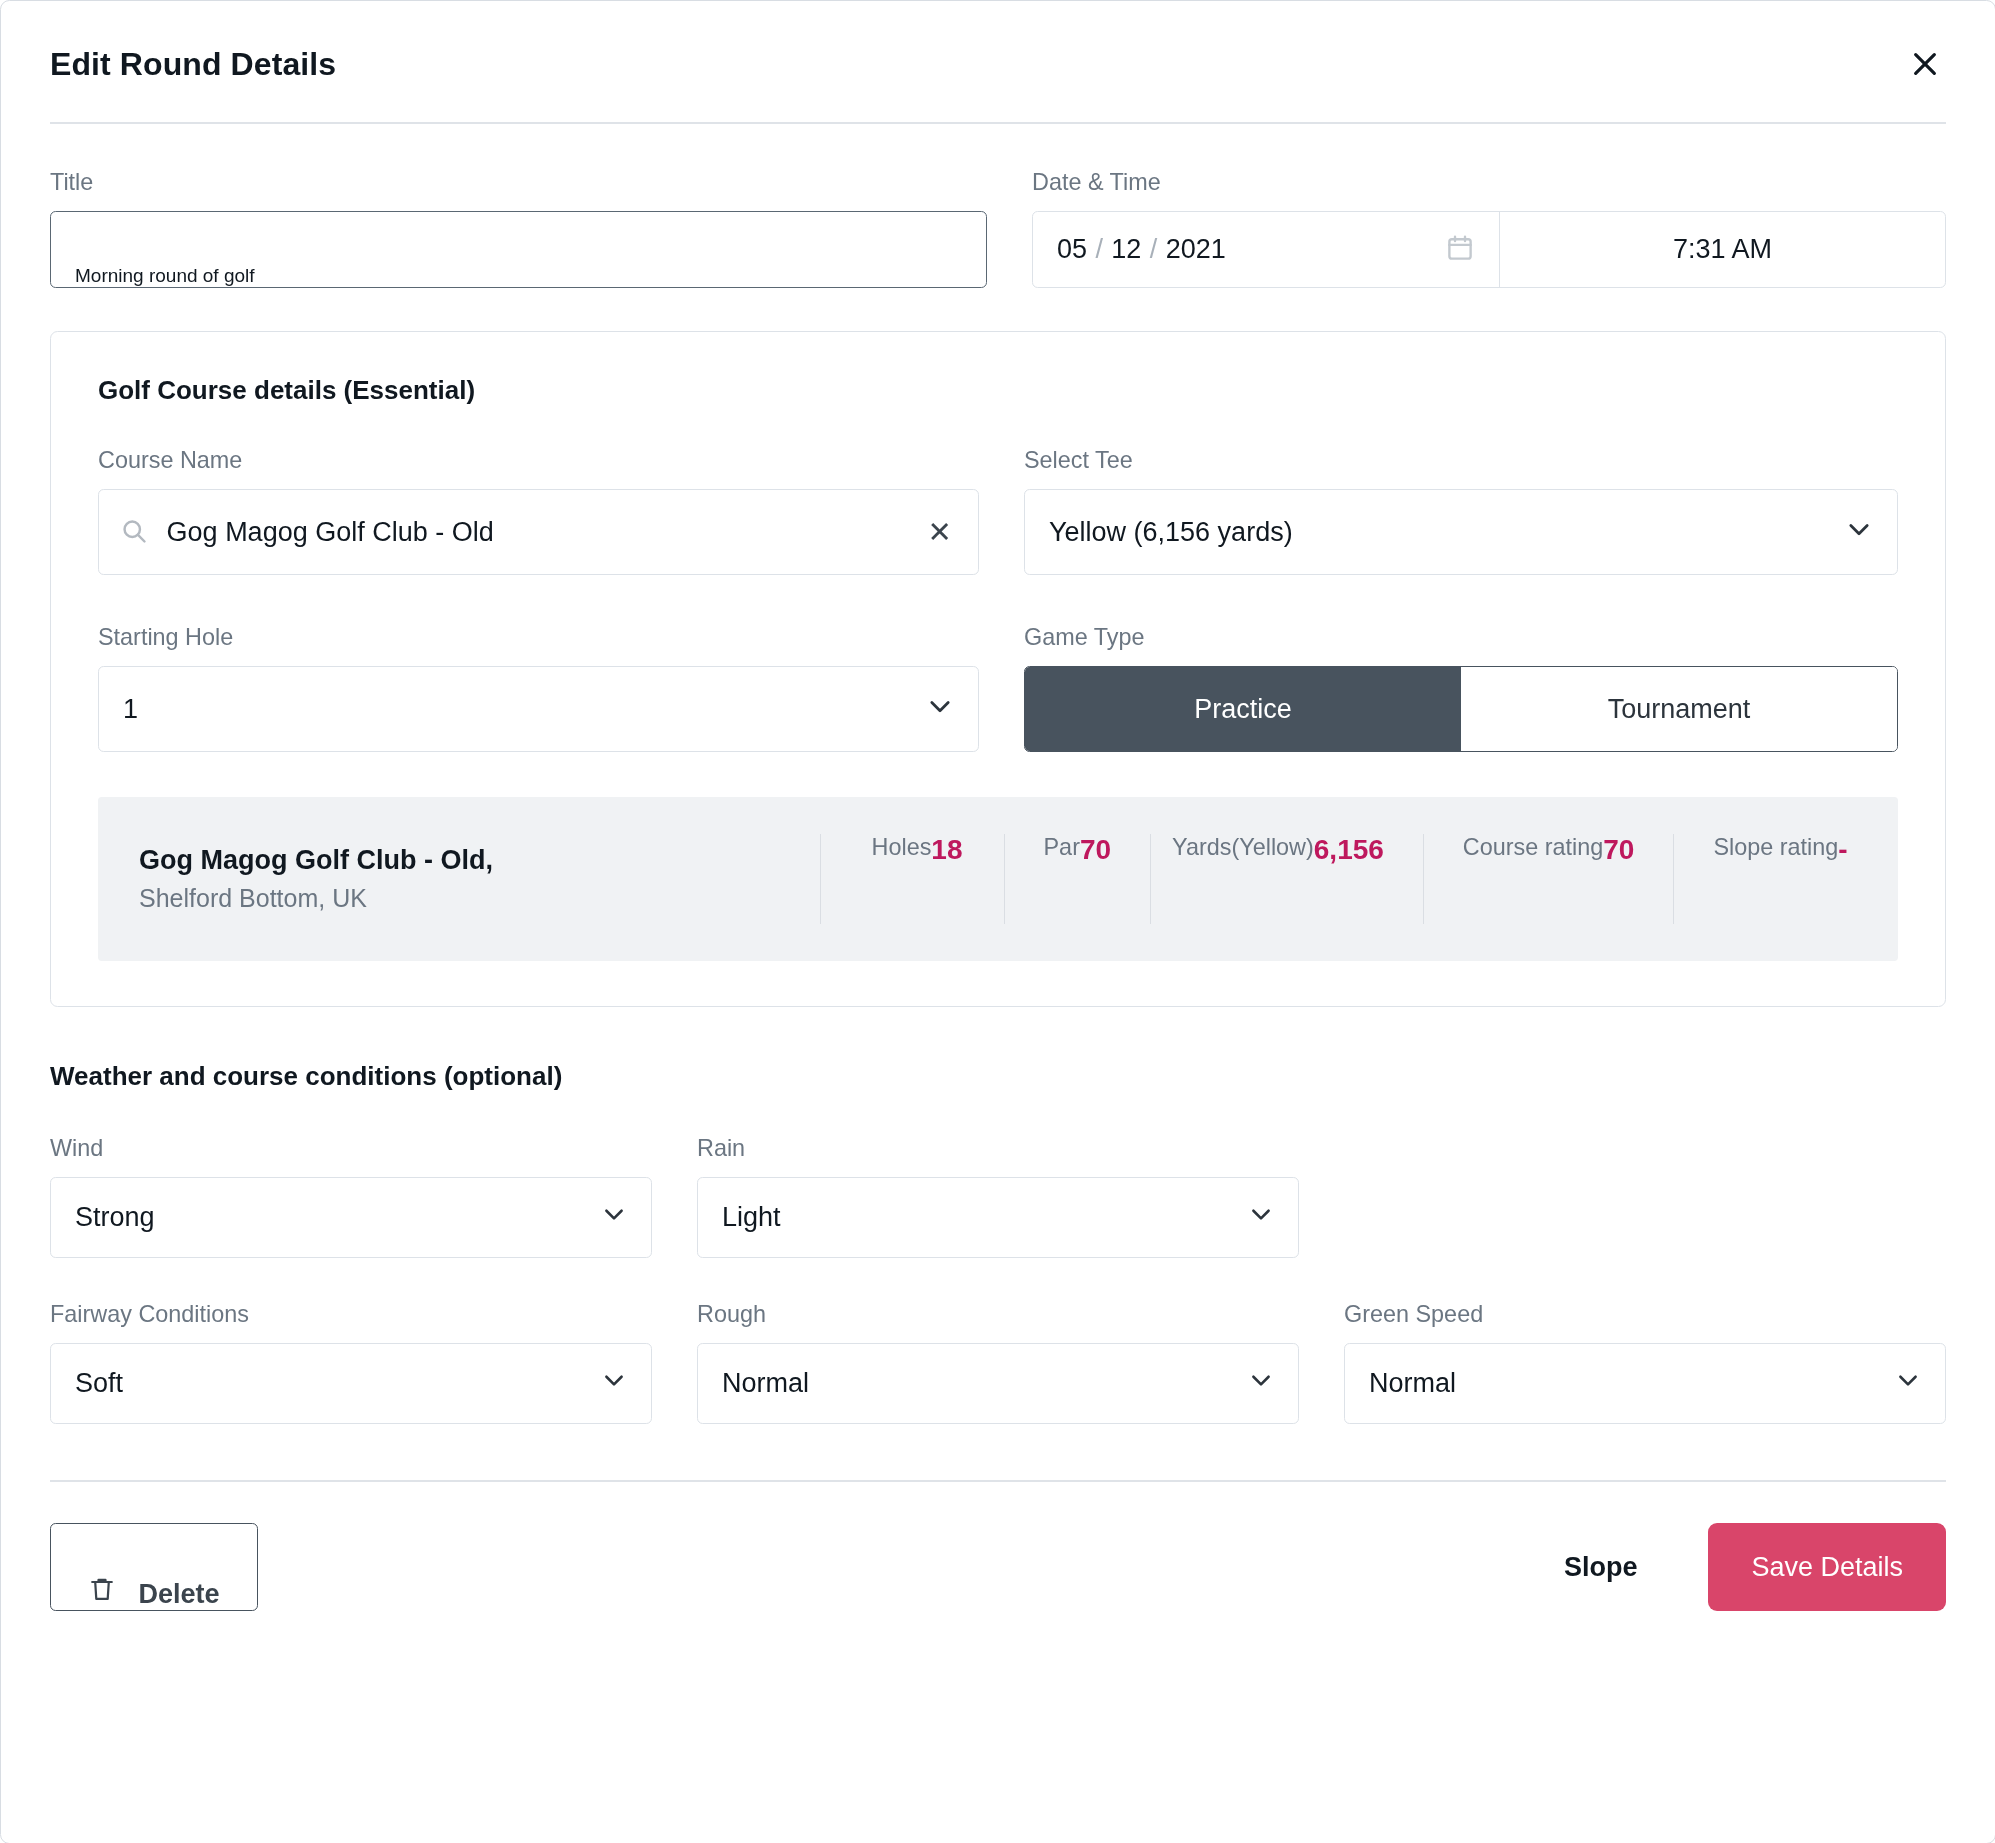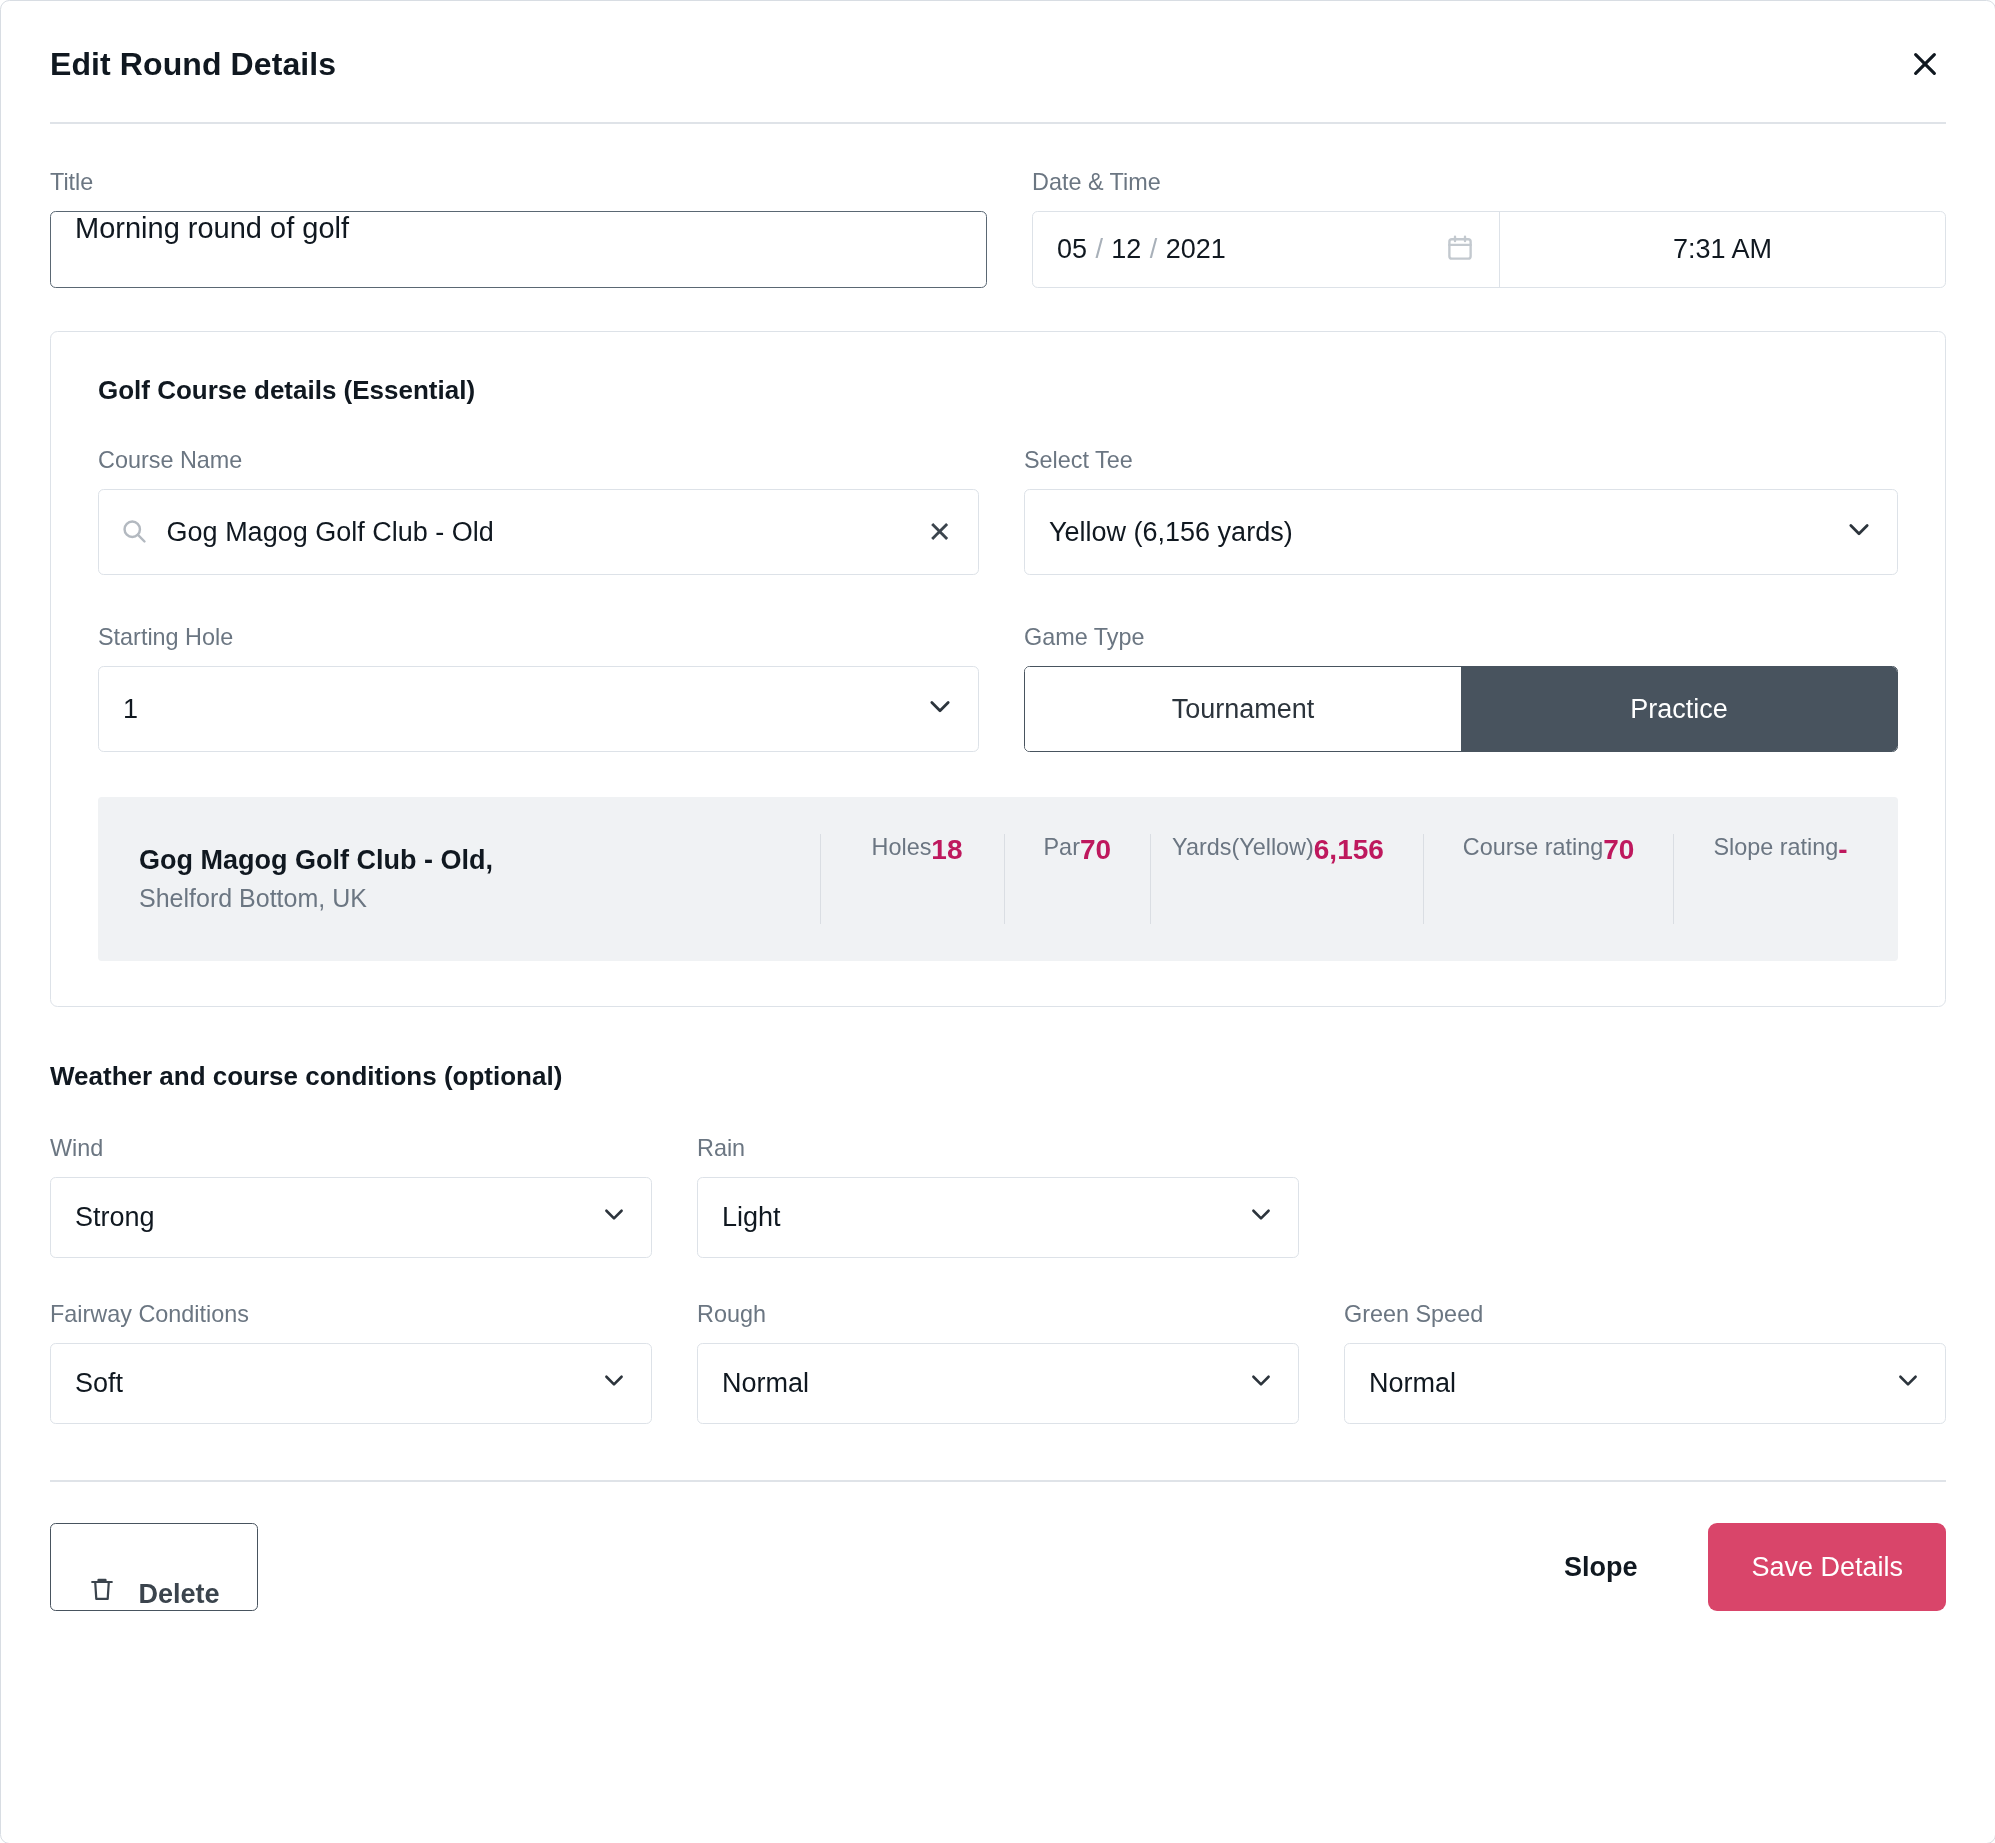--- a/index.html
+++ b/index.html
@@ -56,23 +56,23 @@
     margin-bottom: 15px;
     display: block;
     white-space: nowrap;
   }
   .input-box {
     height: 77px;
     border: 1.9px solid #dde2e8;
     border-radius: 5.6px;
     background: #fff;
     display: flex;
-    align-items: flex-start;
+    align-items: flex-end;
     padding: 0 24px;
-    font-size: 29px;
+    font-size: 19px;
     color: #101820;
   }
   .input-box.strong-border { border-color: #5a6773; }
 
   .select-box {
     height: 77px;
     border: 1.9px solid #dde2e8;
     border-radius: 5.6px;
     background: #fff;
     display: flex;
@@ -400,22 +400,22 @@
             <svg width="28" height="28" viewBox="0 0 24 24" fill="none" stroke="#2c343c" stroke-width="2.4" stroke-linecap="round" stroke-linejoin="round">
               <polyline points="5,9 12,16 19,9"></polyline>
             </svg>
           </span>
         </div>
       </div>
 
       <div class="cell wide">
         <span class="field-label">Game Type</span>
         <div class="segmented">
+          <div class="seg active">Practice</div>
           <div class="seg">Tournament</div>
-          <div class="seg active">Practice</div>
         </div>
       </div>
     </div>
 
     <div class="info-strip">
       <div class="info-name">
         <div class="line1">Gog Magog Golf Club - Old,</div>
         <div class="line2">Shelford Bottom, UK</div>
       </div>
 

